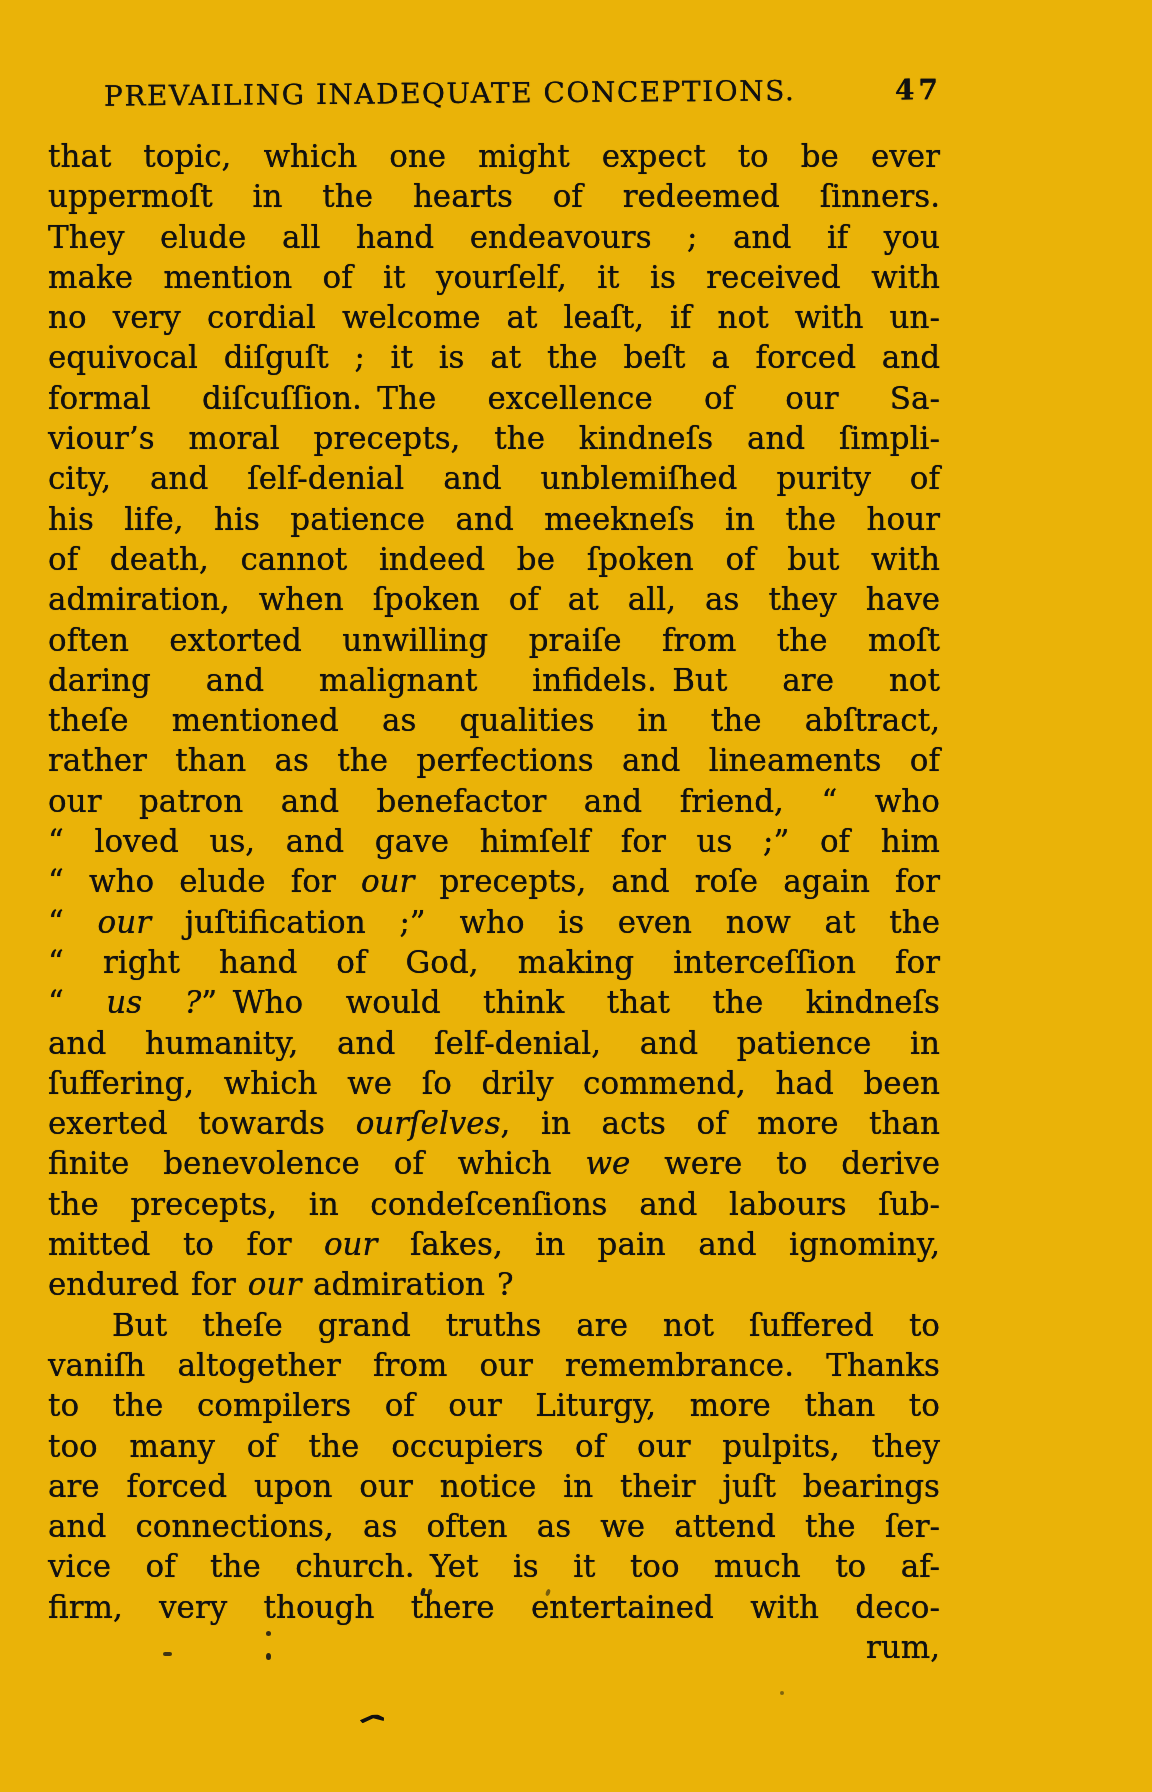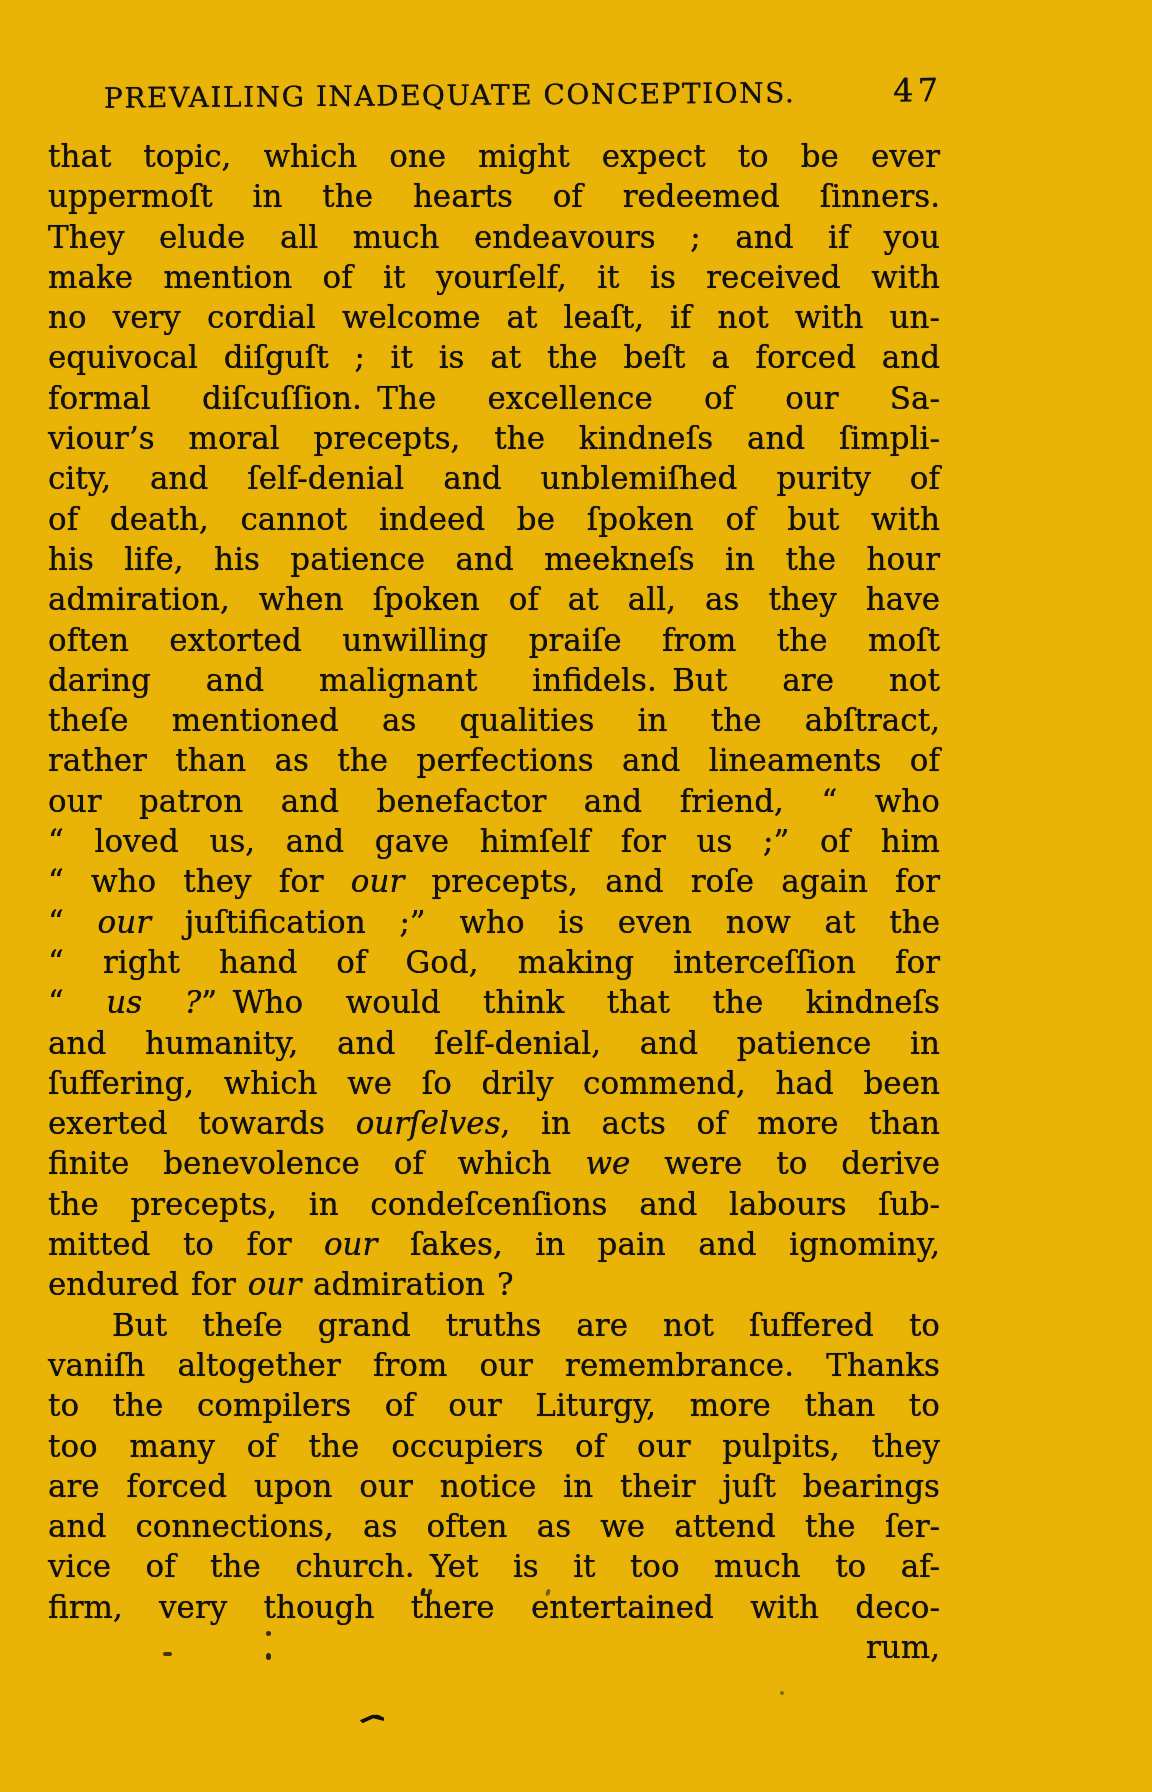--- a/index.html
+++ b/index.html
@@ -24,21 +24,21 @@
     justify-content: space-between;
     align-items: baseline;
     font-size: 28px;
     line-height: 30px;
     letter-spacing: 1.5px;
     transform: rotate(-0.45deg);
     transform-origin: left center;
     text-shadow: 0 0 0.7px rgba(10,10,10,0.85);
     white-space: nowrap;
   }
-  .page-number { letter-spacing: 4px; font-size: 32px; }
+  .page-number { letter-spacing: 4px; font-size: 28px; font-weight: bold; }
   .text-block {
     position: absolute;
     left: 48px;
     top: 136px;
     width: 892px;
     font-size: 31px;
     line-height: 40.3px;
     text-shadow: 0 0 0.7px rgba(10,10,10,0.85);
     word-spacing: 2px;
   }
@@ -85,37 +85,37 @@
 <div class="page">
 
   <div class="running-header">
     <span>PREVAILING INADEQUATE CONCEPTIONS.</span>
     <span class="page-number">47</span>
   </div>
 
   <div class="text-block">
       <div class="line"><span>that topic, which one might expect to be ever</span></div>
       <div class="line"><span>uppermoſt in the hearts of redeemed ſinners.</span></div>
-      <div class="line"><span>They elude all much endeavours ; and if you</span></div>
+      <div class="line"><span>They elude all hand endeavours ; and if you</span></div>
       <div class="line"><span>make mention of it yourſelf, it is received with</span></div>
       <div class="line"><span>no very cordial welcome at leaſt, if not with un-</span></div>
       <div class="line"><span>equivocal diſguſt ; it is at the beſt a forced and</span></div>
       <div class="line"><span>formal diſcuſſion. The excellence of our Sa-</span></div>
       <div class="line"><span>viour’s moral precepts, the kindneſs and ſimpli-</span></div>
       <div class="line"><span>city, and ſelf-denial and unblemiſhed purity of</span></div>
+      <div class="line"><span>his life, his patience and meekneſs in the hour</span></div>
       <div class="line"><span>of death, cannot indeed be ſpoken of but with</span></div>
-      <div class="line"><span>his life, his patience and meekneſs in the hour</span></div>
       <div class="line"><span>admiration, when ſpoken of at all, as they have</span></div>
       <div class="line"><span>often extorted unwilling praiſe from the moſt</span></div>
       <div class="line"><span>daring and malignant infidels. But are not</span></div>
       <div class="line"><span>theſe mentioned as qualities in the abſtract,</span></div>
       <div class="line"><span>rather than as the perfections and lineaments of</span></div>
       <div class="line"><span>our patron and benefactor and friend, “ who</span></div>
       <div class="line"><span>“ loved us, and gave himſelf for us ;” of him</span></div>
-      <div class="line"><span>“ who they for </span><span class="it">our</span><span> precepts, and roſe again for</span></div>
+      <div class="line"><span>“ who elude for </span><span class="it">our</span><span> precepts, and roſe again for</span></div>
       <div class="line"><span>“ </span><span class="it">our</span><span> juſtification ;” who is even now at the</span></div>
       <div class="line"><span>“ right hand of God, making interceſſion for</span></div>
       <div class="line"><span>“ </span><span class="it">us ?</span><span>” Who would think that the kindneſs</span></div>
       <div class="line"><span>and humanity, and ſelf-denial, and patience in</span></div>
       <div class="line"><span>ſuffering, which we ſo drily commend, had been</span></div>
       <div class="line"><span>exerted towards </span><span class="it">ourſelves</span><span>, in acts of more than</span></div>
       <div class="line"><span>finite benevolence of which </span><span class="it">we</span><span> were to derive</span></div>
       <div class="line"><span>the precepts, in condeſcenſions and labours ſub-</span></div>
       <div class="line"><span>mitted to for </span><span class="it">our</span><span> ſakes, in pain and ignominy,</span></div>
       <div class="line endpara"><span>endured for </span><span class="it">our</span><span> admiration ?</span></div>

